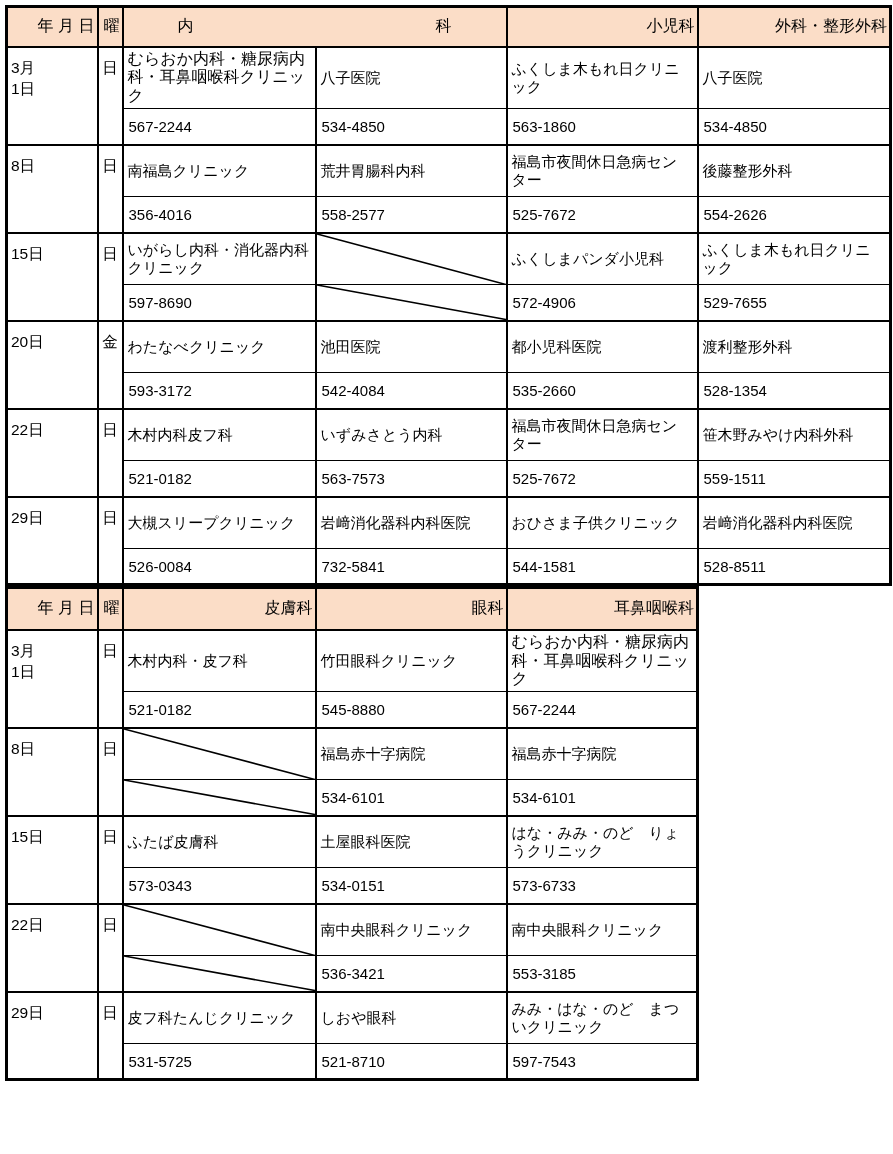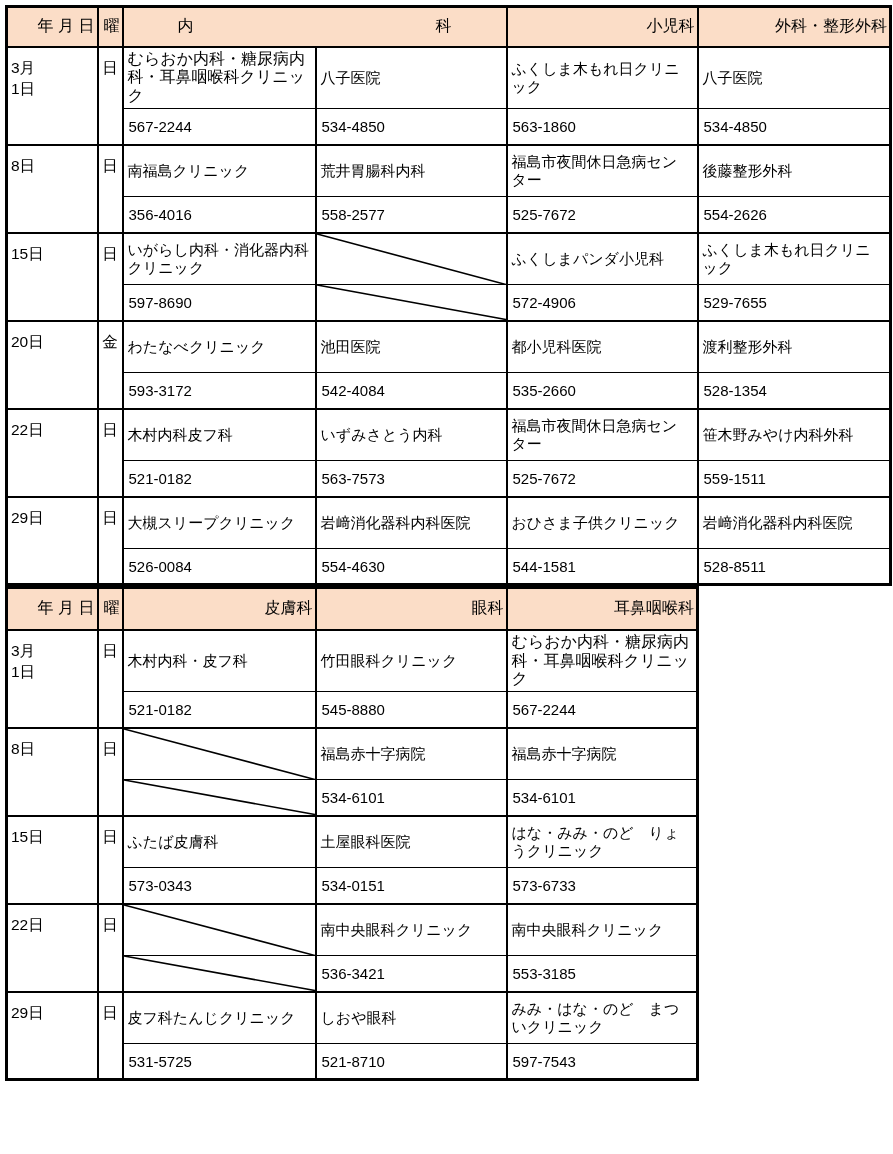--- a/index.html
+++ b/index.html
@@ -169,21 +169,21 @@
             </div>
       </td>
       <td class="daycell" rowspan="2">日</td>
       <td class="name">大槻スリープクリニック</td>
       <td class="name">岩﨑消化器科内科医院</td>
       <td class="name">おひさま子供クリニック</td>
       <td class="name">岩﨑消化器科内科医院</td>
     </tr>
     <tr class="phonerow">
       <td class="phone">526-0084</td>
-      <td class="phone">554-4630</td>
+      <td class="phone">732-5841</td>
       <td class="phone">544-1581</td>
       <td class="phone">528-8511</td>
     </tr>
   </tbody>
     </table>
 
   <table class="t2">
     <colgroup>
       <col style="width:91px">
         <col style="width:25px">

